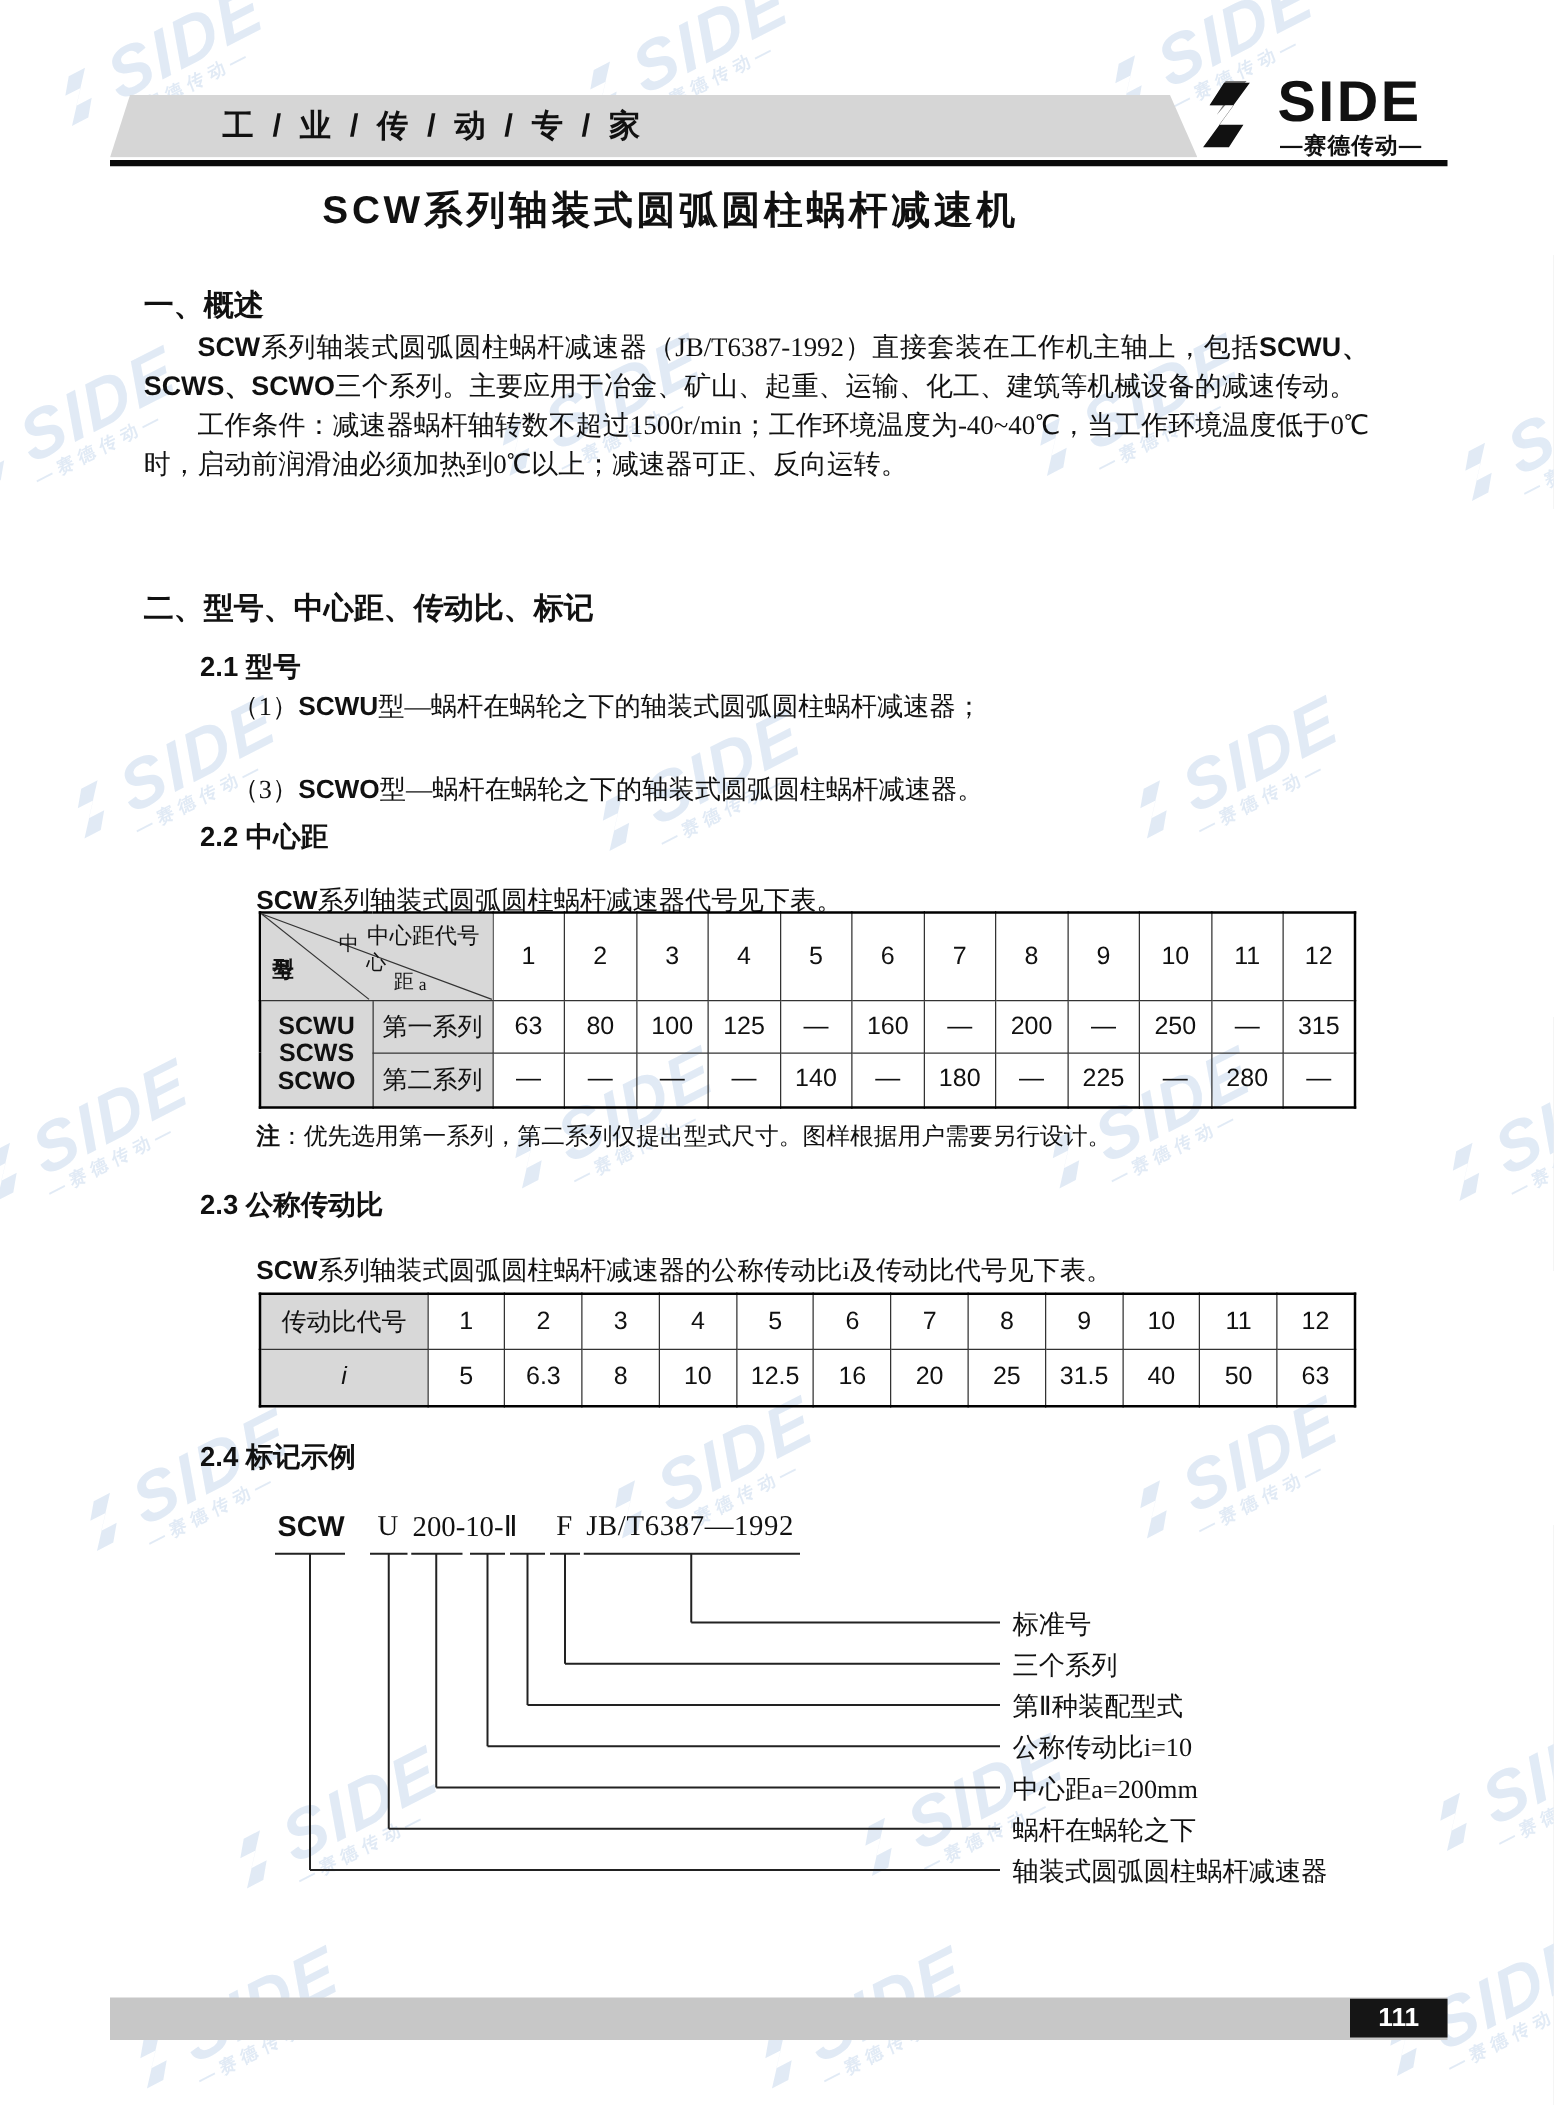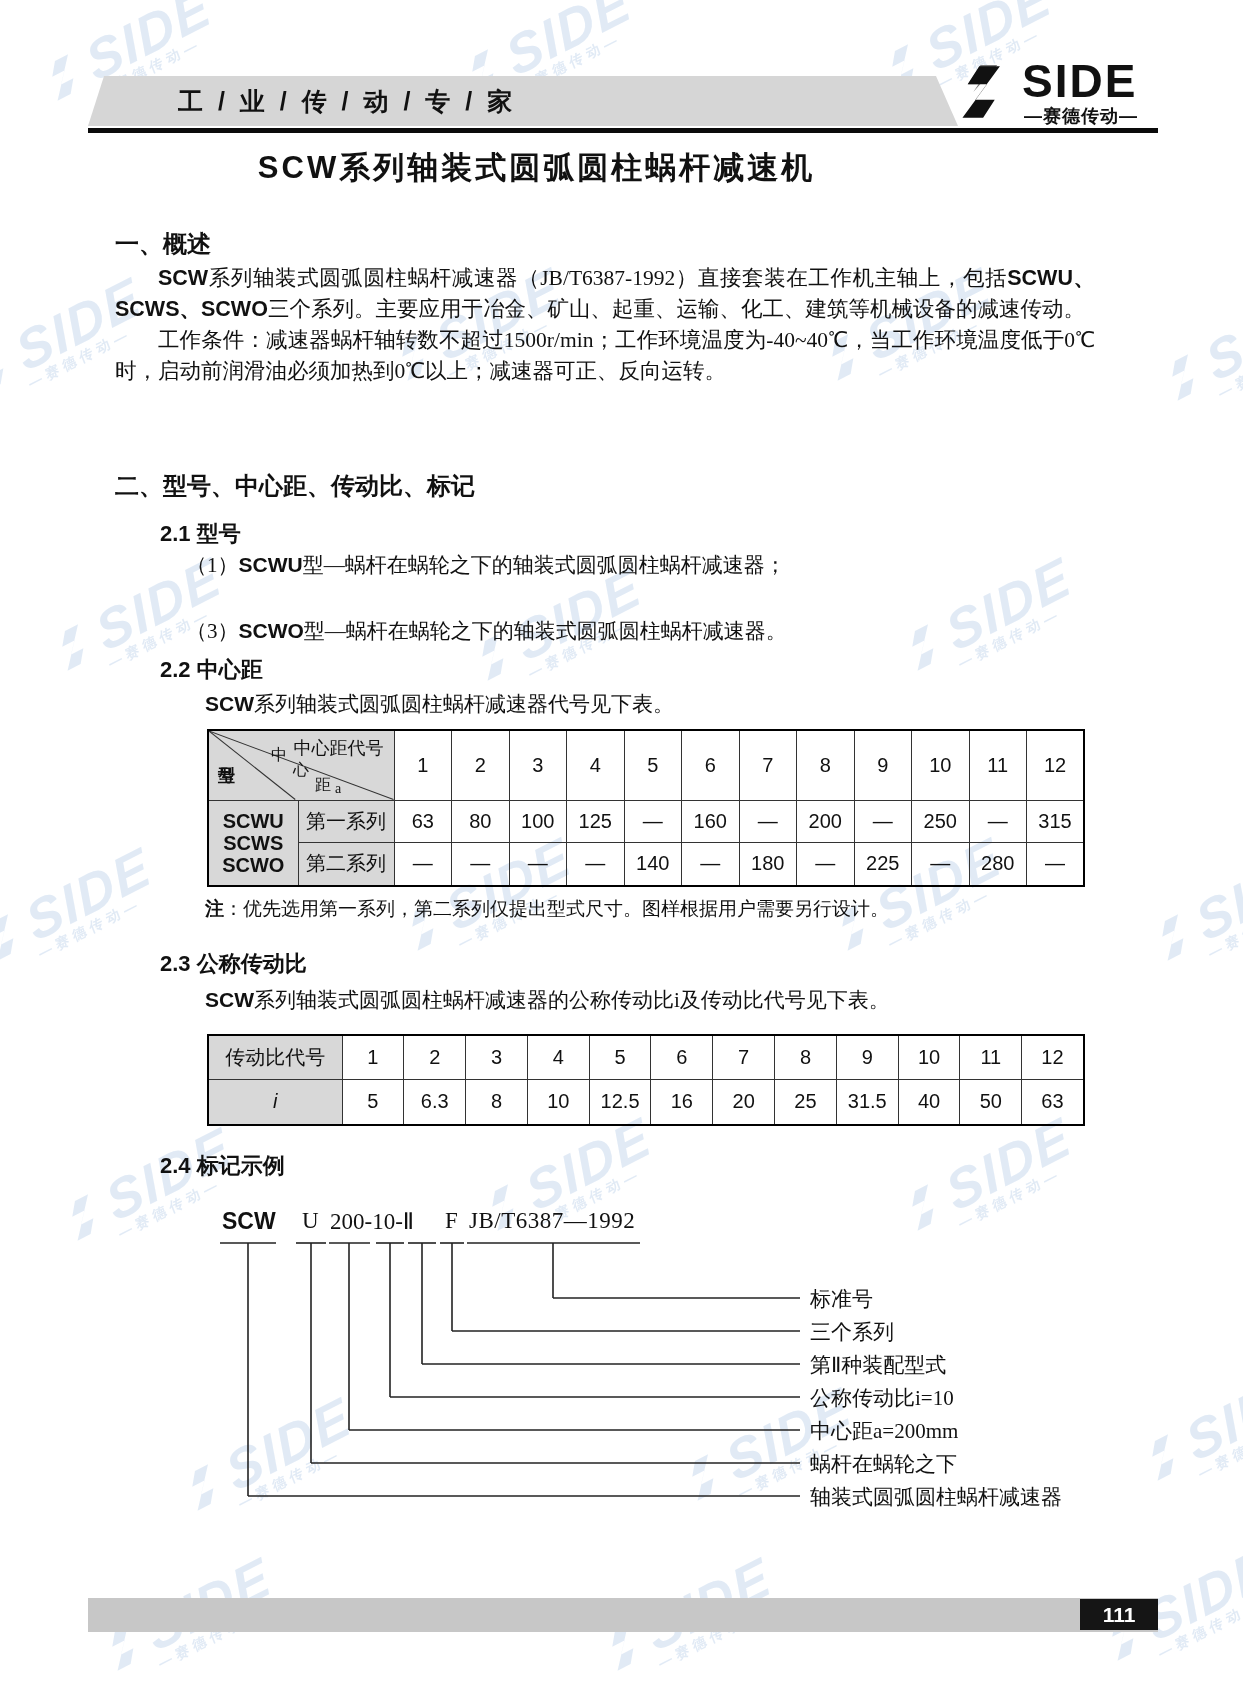--- a/index.html
+++ b/index.html
@@ -32,21 +32,21 @@
   
   .doc-title{left:0;top:147px;width:1073px;text-align:center;z-index:2;
              font-family:"Liberation Sans",sans-serif;font-weight:700;font-size:31px;
              letter-spacing:3px;}
   .h1{font-family:"Liberation Sans",sans-serif;font-weight:700;font-size:24px;z-index:2;}
   .h2{font-family:"Liberation Sans",sans-serif;font-weight:700;font-size:22px;z-index:2;}
   .bodytext{font-size:21.5px;line-height:31px;text-align:justify;z-index:2;}
   .bodytext p{margin:0;text-indent:2em;}
   b.code{font-family:"Liberation Sans",sans-serif;font-weight:700;}
   .listitem{font-size:21px;z-index:2;white-space:nowrap;}
-  .lead{font-size:21px;z-index:2;white-space:nowrap;}
+  .lead{font-size:21px;z-index:2;white-space:nowrap;margin-top:16px;}
   .note{font-size:19px;z-index:2;white-space:nowrap;}
   .note b{font-family:"Liberation Sans",sans-serif;}
   
   table.dt{position:absolute;left:207px;border-collapse:collapse;table-layout:fixed;
            z-index:2;border:2.5px solid #000;}
   table.dt td{border:1px solid #333;text-align:center;vertical-align:middle;padding:0;
               font-family:"Liberation Sans",sans-serif;font-size:20px;background:transparent;}
   table.dt td.gray{background:#d8d8d8;}
   td.corner{position:relative;padding:0;}
   .corner svg{position:absolute;left:0;top:0;width:100%;height:100%;}

